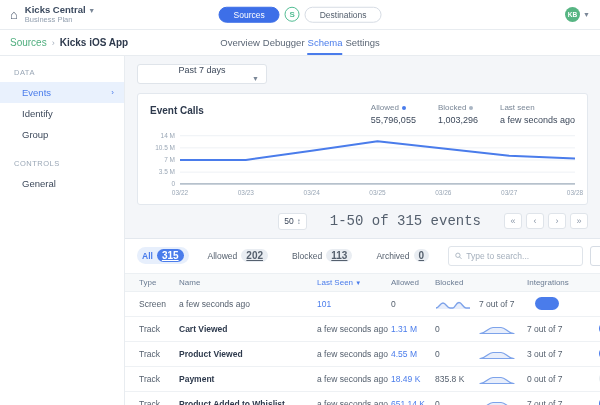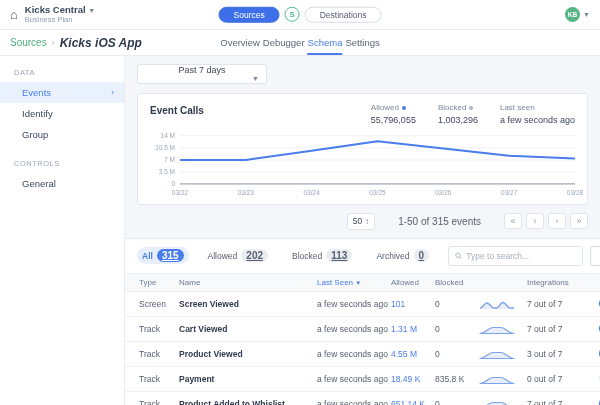--- a/index.html
+++ b/index.html
@@ -39,21 +39,21 @@
   }
   .caret-sm { font-size:7px; color:#7a8797; }
   
   .subheader {
     height:26px; background:#fff; border-bottom:1px solid #e8ecf0;
     display:flex; align-items:center; padding:0 10px; position:relative;
   }
   .breadcrumb { display:flex; align-items:center; gap:5px; font-size:10px; }
   .bc-parent { color:#4fae7e; }
   .bc-sep { color:#a5b0bd; font-size:9px; }
-  .bc-current { color:#2e3a4d; font-weight:bold; font-size:12px;font-style:italic; }
+  .bc-current { color:#2e3a4d; font-weight:bold; font-size:10px; }
   .tabs { position:absolute; left:50%; transform:translateX(-50%); top:0; height:100%; display:flex; gap:3px; }
   .tab {
     display:flex; align-items:center; font-size:9.5px; color:#5b6675;
     border-bottom:2px solid transparent; padding-top:2px; cursor:default;
   }
   .tab.active { color:#4a7ceb; border-bottom-color:#4a7ceb; }
   
   .body { display:flex; height:349px; }
   .sidebar {
     width:125px; background:#fff; border-right:1px solid #e8ecf0;
@@ -90,21 +90,21 @@
   .plot svg { position:absolute; inset:0; width:100%; height:100%; }
   .x-axis { position:relative; height:12px; margin-left:30px; }
   .x-tick { position:absolute; top:3px; transform:translateX(-50%); font-size:6.5px; color:#9aa7b6; }
   
   .pagination { display:flex; justify-content:flex-end; align-items:center; gap:23px; margin:8px 0; }
   .page-size {
     background:#fff; border:1px solid #dfe4ea; border-radius:3px; height:17px;
     display:flex; align-items:center; gap:3px; padding:0 5px; font-size:8.5px; color:#3c485a;
   }
   .page-size .updn { font-size:8px; color:#7a8797; }
-  .page-range { font-size:10px; color:#55606e; }
+  .page-range { font-size:14px; color:#55606e;font-family:Liberation Mono, monospace; }
   .pg-btns { display:flex; gap:4px; }
   .pg-btn {
     width:18px; height:16px; background:#fff; border:1px solid #dfe4ea; border-radius:3px;
     display:flex; align-items:center; justify-content:center; font-size:9px; color:#8a97a8;
   }
   
   .table-section { background:#fff; margin:0 -12px; border-top:1px solid #e3e8ee; }
   .filter-row { display:flex; align-items:center; padding:7px 12px; }
   .ftab { display:flex; align-items:center; gap:4px; margin-right:14px; font-size:8.5px; color:#55606e; padding:2px 5px; border-radius:10px; }
   .ftab.active { background:#e7effc; color:#4a7ceb; font-weight:bold; }
@@ -305,21 +305,20 @@
           <span>Allowed</span>
           <span>Blocked</span>
           <span></span>
           <span>Integrations</span>
           <span></span>
         </div>
 
         <div id="rows">
             <div class="grid-row trow">
               <span>Screen</span>
-              <span class="cell-name">Screen Viewed</span>
               <span>a few seconds ago</span>
               <span class="cell-allowed">101</span>
               <span>0</span>
               <span class="spark">
                 <svg width="36" height="12" viewBox="0 0 36 12">
                   <path d="M1,10 C4,10 5,5 8,5 C11,5 12,10 15,10 L18,10 C20,10 21,4.5 24,4.5 C27,4.5 28,10 31,10 L35,10" fill="none" stroke="#7da3ea" stroke-width="1.3"></path>
                   <path d="M1,10 C4,10 5,5 8,5 C11,5 12,10 15,10 L18,10 C20,10 21,4.5 24,4.5 C27,4.5 28,10 31,10 L35,10 L35,11 L1,11 Z" fill="rgba(125,163,234,0.18)" stroke="none"></path>
                 </svg>
               </span>
               <span>7 out of 7</span>

